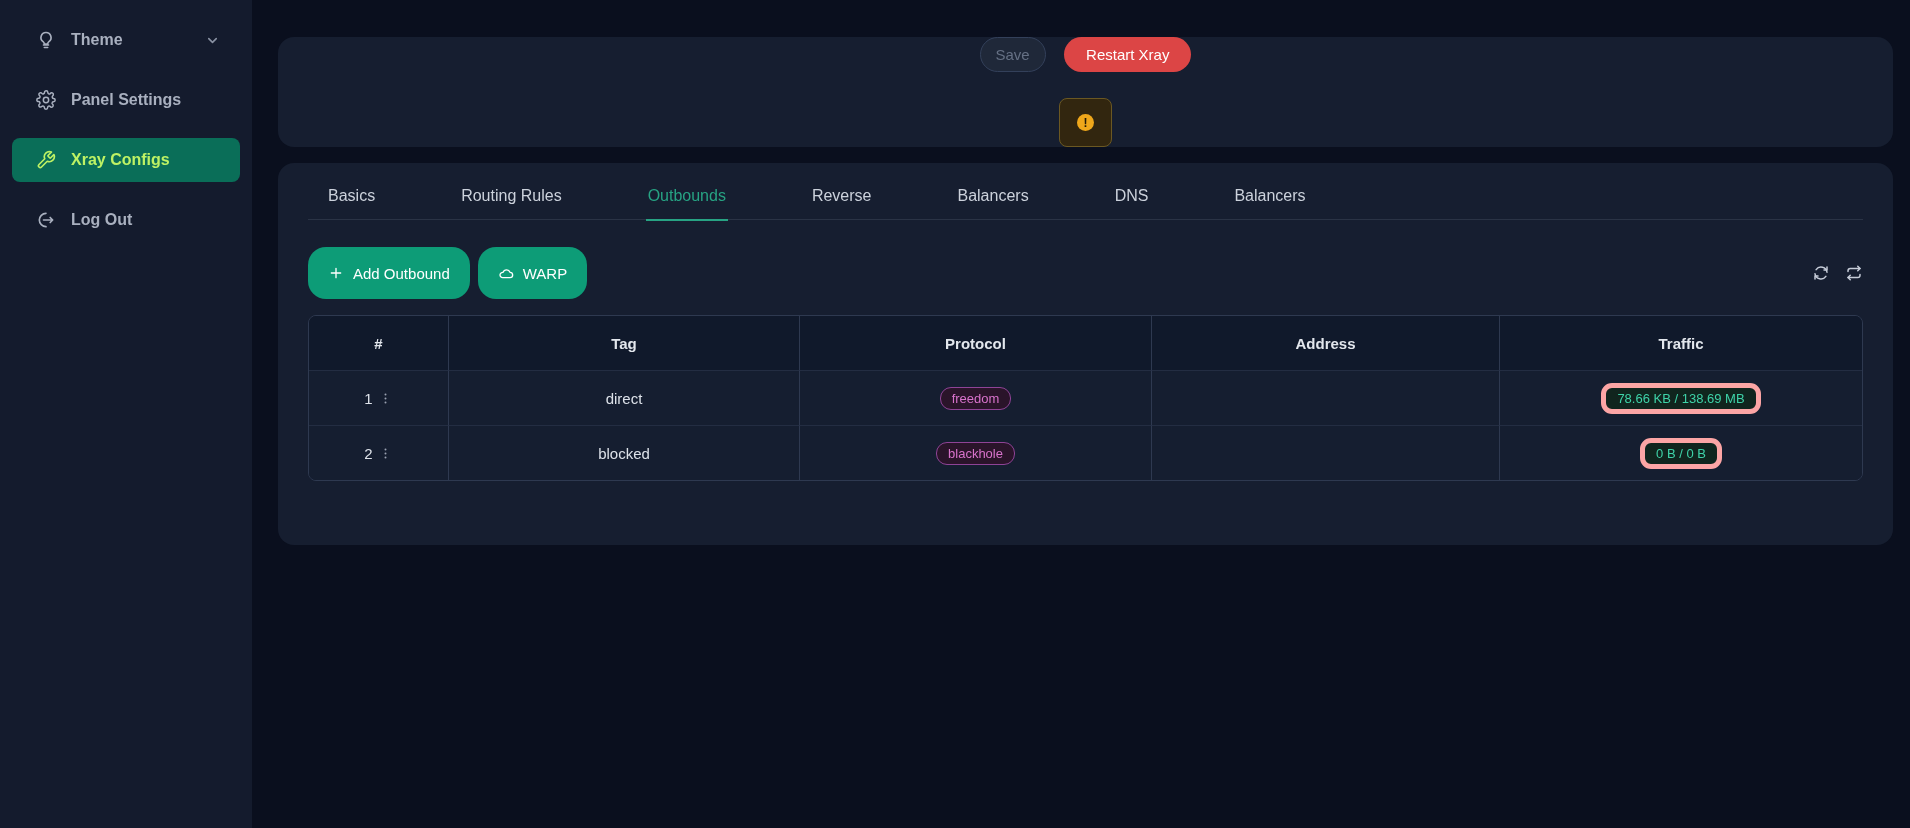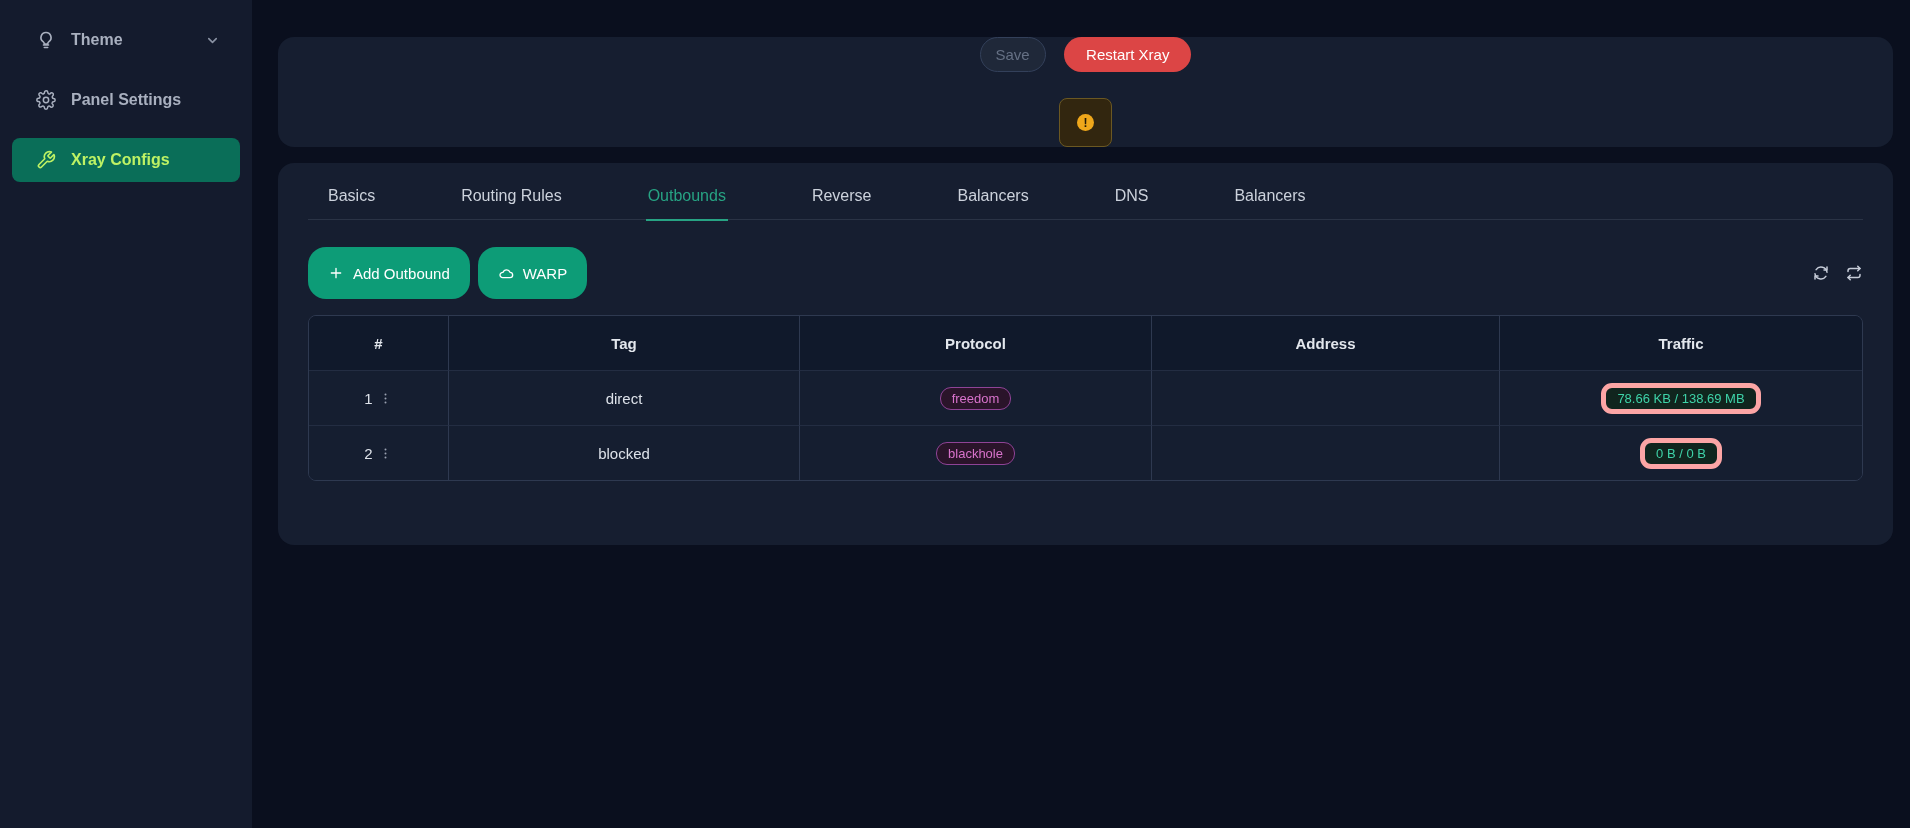--- a/index.html
+++ b/index.html
@@ -110,20 +110,29 @@
 
     <div class="nav-item active">
       <span class="nav-icon">
         <svg viewBox="0 0 24 24" fill="none" stroke="currentColor" stroke-width="2" stroke-linecap="round" stroke-linejoin="round">
             <path d="M14.7 6.3a1 1 0 0 0 0 1.4l1.6 1.6a1 1 0 0 0 1.4 0l3.77-3.77a6 6 0 0 1-7.94 7.94l-6.91 6.91a2.12 2.12 0 0 1-3-3l6.91-6.91a6 6 0 0 1 7.94-7.94l-3.76 3.76z"></path>
           </svg>
       </span>
       <span class="nav-label">Xray Configs</span>
     </div>
 
+    <div class="nav-item">
+      <span class="nav-icon">
+        <svg viewBox="0 0 24 24" fill="none" stroke="currentColor" stroke-width="2" stroke-linecap="round" stroke-linejoin="round">
+            <path d="M12 4a8 8 0 1 0 0 16"></path>
+            <path d="M9 12h11M17 9l3 3-3 3"></path>
+          </svg>
+      </span>
+      <span class="nav-label">Log Out</span>
+    </div>
 
   </aside>
 
   <main class="main">
 
     <section class="card toolbar-card">
       <div>
         <button class="btn btn-save">Save</button>
         <button class="btn btn-restart">Restart Xray</button>
       </div>

